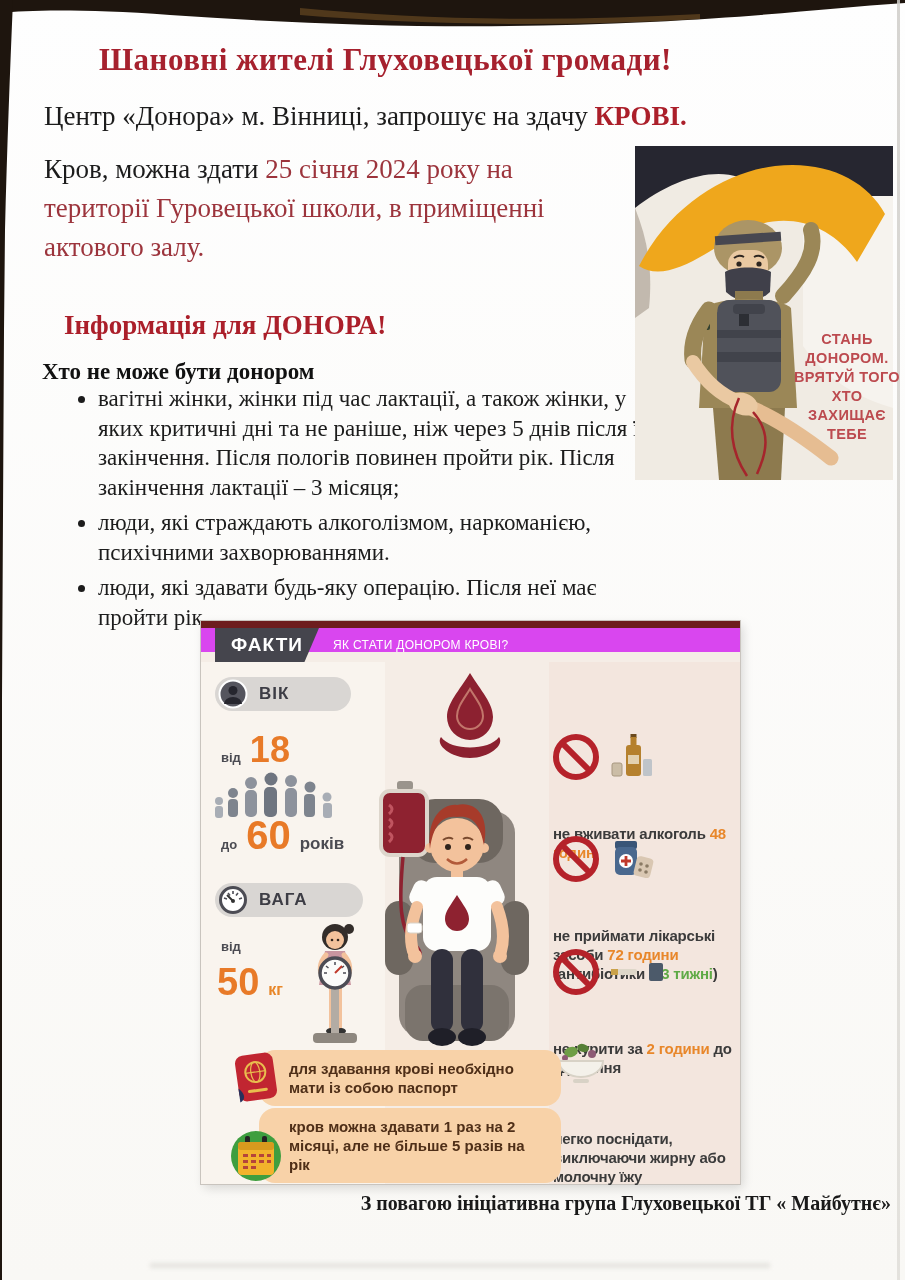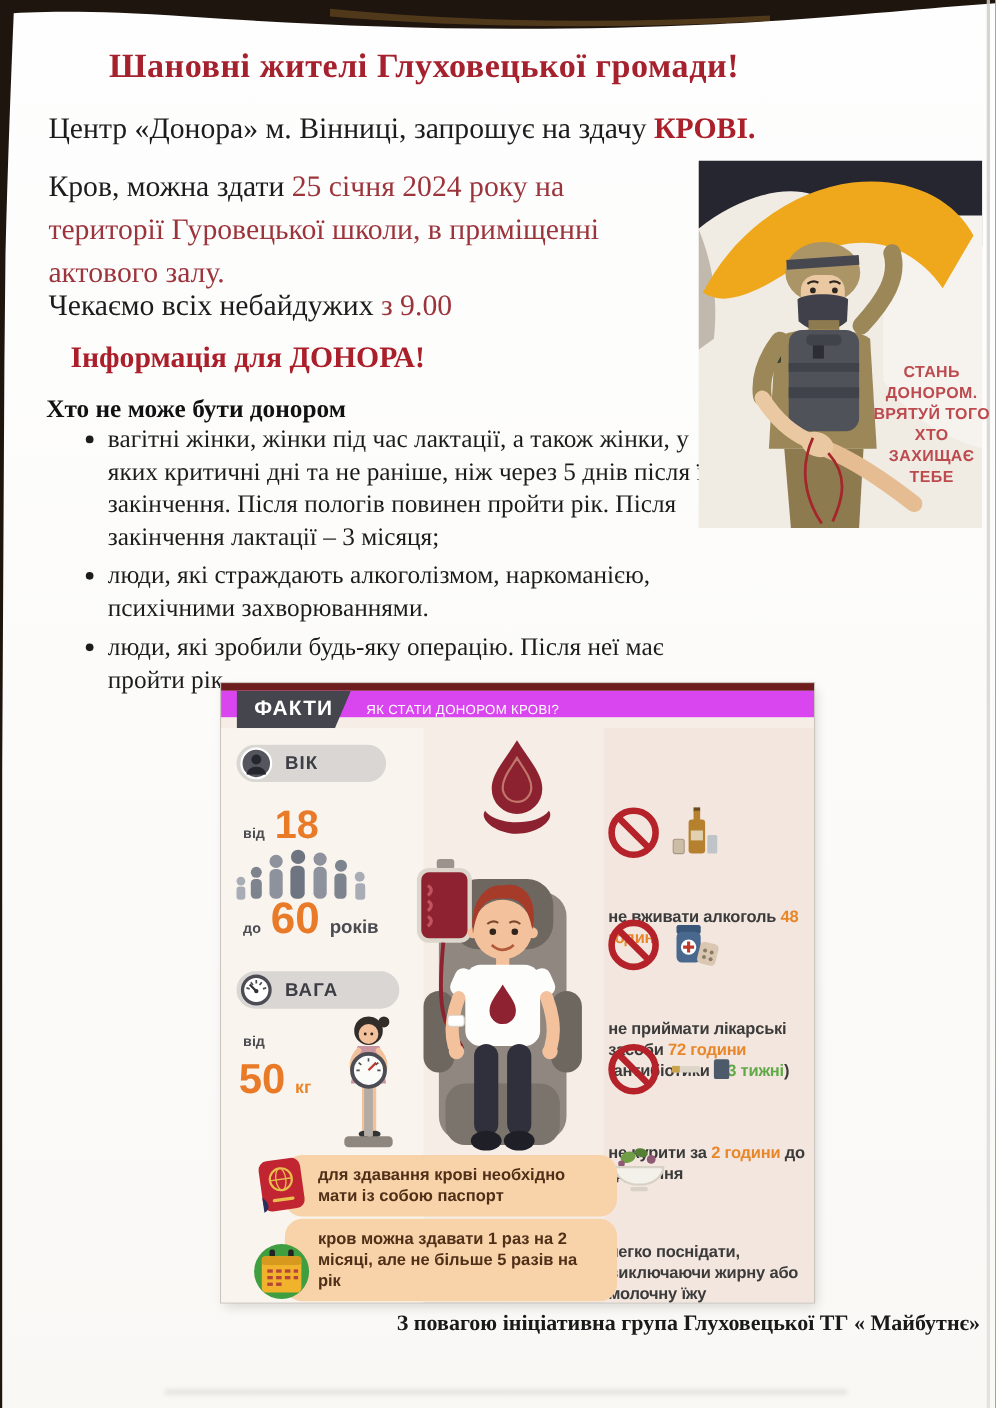--- a/index.html
+++ b/index.html
@@ -87,29 +87,28 @@
   </svg>
   <div class="right-edge"></div>
   <div class="bottom-smudge"></div>
 
   <div class="abs title">Шановні жителі Глуховецької громади!</div>
 
   <div class="abs p-invite"><span>Центр «Донора» м. Вінниці, запрошує  на здачу </span><span class="hl-red">КРОВІ.</span></div>
 
   <div class="abs p-when"><span>Кров, можна здати </span><span class="hl-maroon">25 січня 2024 року на території Гуровецької школи, в приміщенні актового залу.</span></div>
 
-  <div class="abs p-wait"><span>Чекаємо всіх небайдужих </span><span class="hl-maroon">з 9.00</span></div>
 
   <div class="abs h-info">Інформація для ДОНОРА!</div>
   <div class="abs h-who">Хто не може бути донором</div>
 
   <ul class="abs bullets">
     <li>вагітні жінки, жінки під час лактації, а також жінки, у яких критичні дні та не раніше, ніж через 5 днів після їх закінчення. Після пологів повинен пройти рік. Після закінчення лактації – 3 місяця;</li>
     <li>люди, які страждають алкоголізмом,  наркоманією, психічними захворюваннями.</li>
-    <li>люди, які зробили будь-яку операцію. Після неї має пройти рік.</li>
+    <li>люди, які здавати будь-яку операцію. Після неї має пройти рік.</li>
   </ul>
 
   <div class="abs footer-sig">З повагою ініціативна група Глуховецької ТГ « Майбутнє»</div>
 
   <div class="abs poster">
     <svg width="258" height="334" viewBox="0 0 258 334">
       <rect width="258" height="334" fill="#f0ebe3"></rect>
       <path d="M0,0 H258 V78 C210,42 150,66 120,40 C92,16 40,30 0,62 Z" fill="#262630"></path>
       <path d="M168,50 H258 V262 C225,252 193,236 168,200 Z" fill="#f6f3ee"></path>
       <path d="M0,62 C12,92 18,122 14,162 L0,172 Z" fill="#8a7d6d" opacity="0.45"></path>

